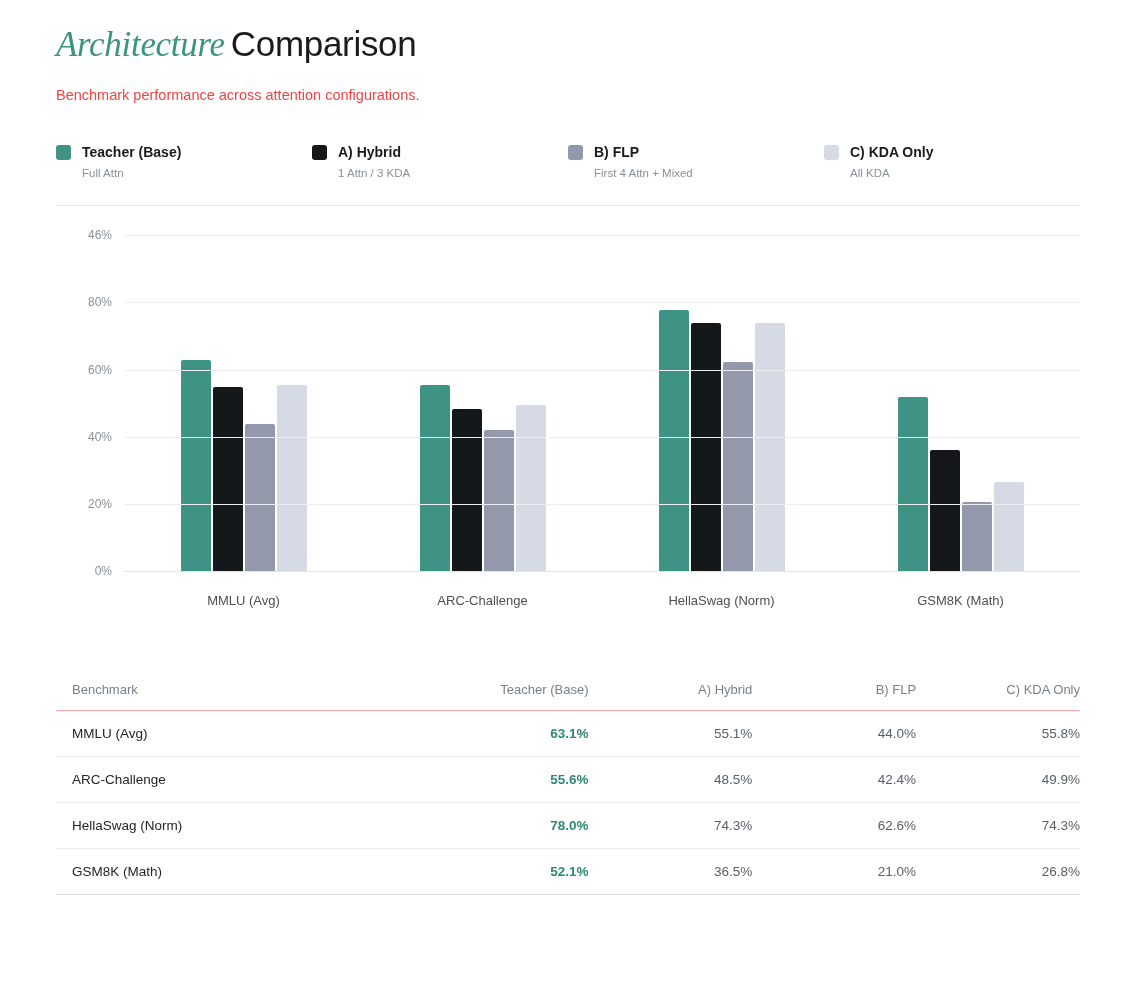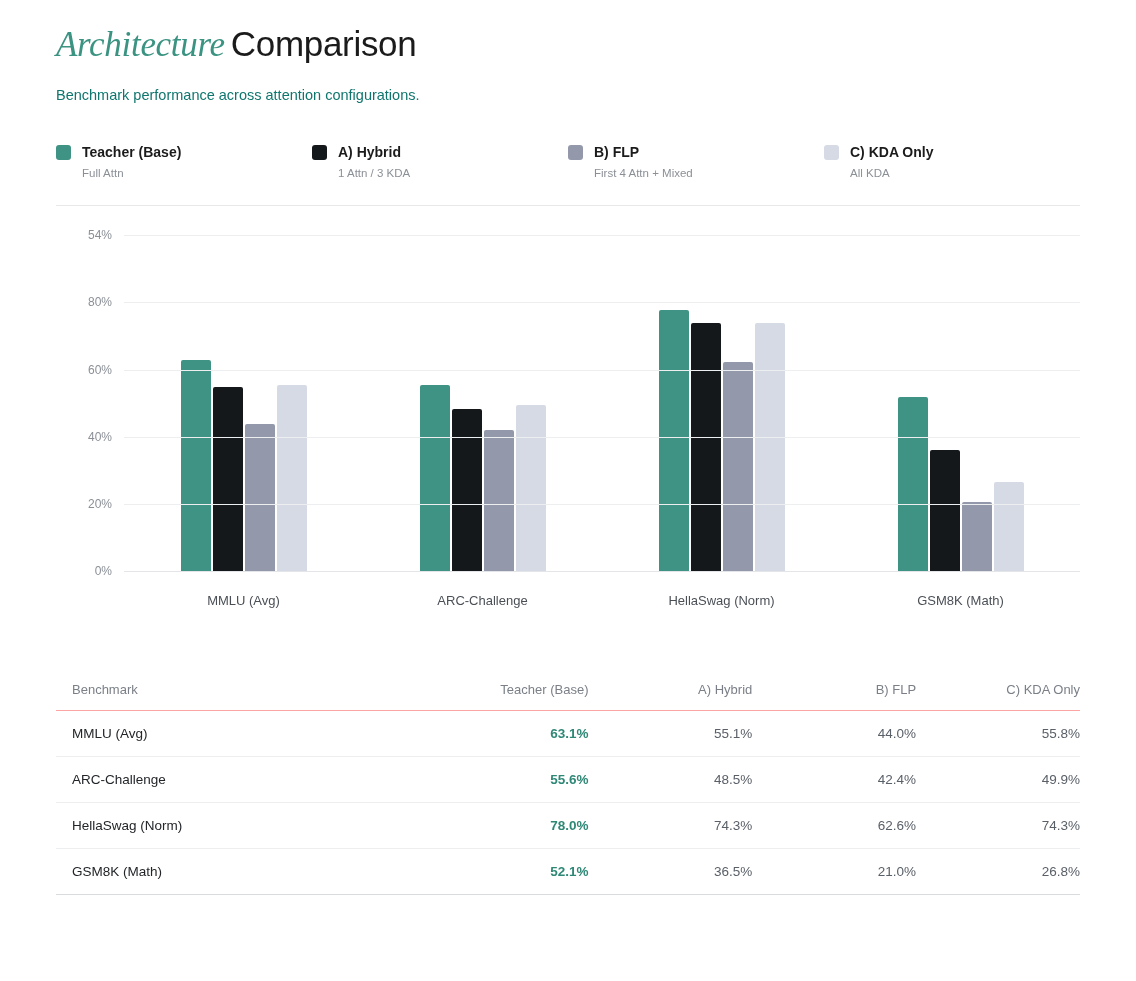--- a/index.html
+++ b/index.html
@@ -35,21 +35,21 @@
   }
   .title .plain {
     color: #1b1b1b;
     font-weight: 400;
     margin-left: 6px;
     margin-top: 33px;
   }
   .subtitle {
     margin-top: 22px;
     font-size: 14.5px;
-    color: #0f766e;
+    color: #ef4444;
   }
 
   
   .legend {
     margin-top: 40px;
     display: flex;
     align-items: flex-start;
   }
   .legend-item {
     display: flex;
@@ -290,21 +290,21 @@
         <div class="grid-line" style="bottom: 40%;">
           <span class="y-tick">40%</span>
         </div>
         <div class="grid-line" style="bottom: 60%;">
           <span class="y-tick">60%</span>
         </div>
         <div class="grid-line" style="bottom: 80%;">
           <span class="y-tick">80%</span>
         </div>
         <div class="grid-line" style="bottom: 100%;">
-          <span class="y-tick">54%</span>
+          <span class="y-tick">46%</span>
         </div>
       </div>
   </div>
 
   <div class="table-wrap">
     <table>
       <thead>
         <tr>
           <th class="first col-bm">Benchmark</th>
           <th class="col-a">Teacher (Base)</th>

